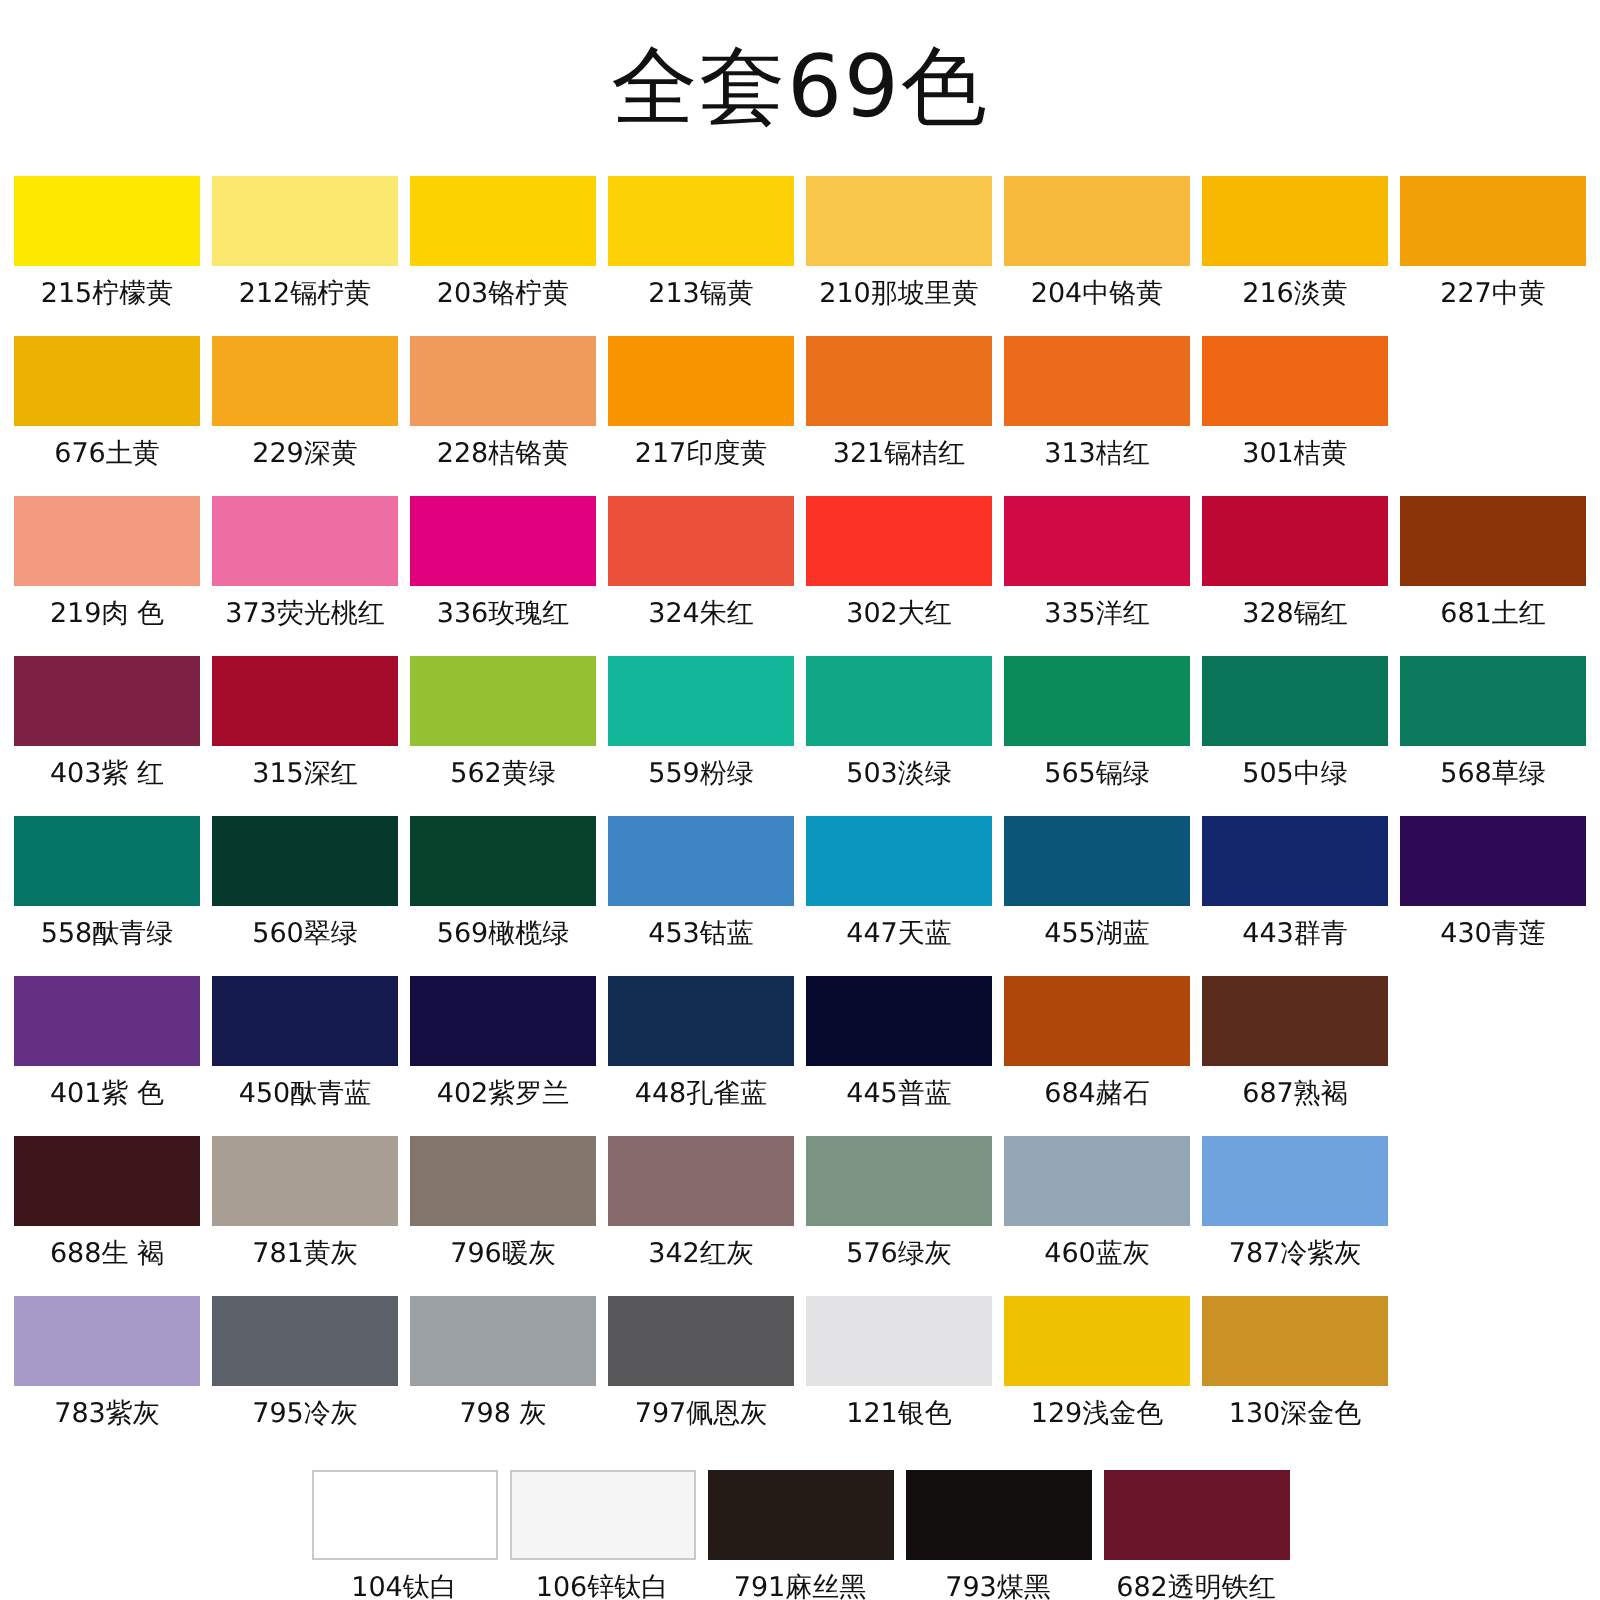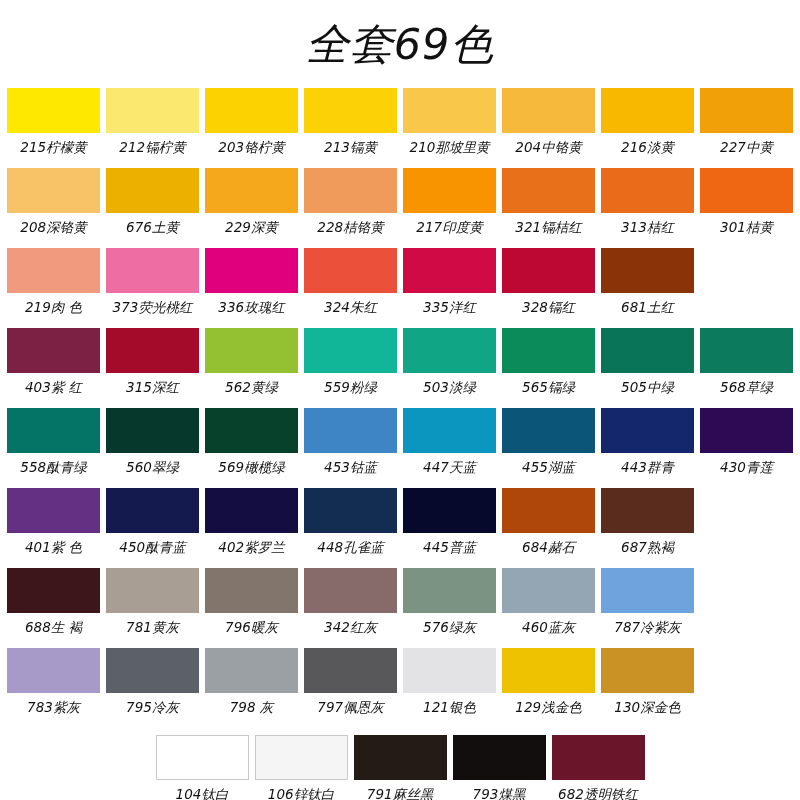--- a/index.html
+++ b/index.html
@@ -15,21 +15,20 @@
     font-family: "Liberation Sans", "DejaVu Sans", sans-serif;
     color: #000000;
     -webkit-font-smoothing: antialiased;
   }
   #page {
     position: relative;
     width: 800px;
     height: 740px;
     background: #ffffff;
     box-sizing: border-box;
-    font-style: italic;
   }
 
   
   .title-wrap {
     width: 800px;
     height: 88px;
     display: flex;
     align-items: center;
     justify-content: center;
   }
@@ -128,24 +127,20 @@
           <div class="chip" style="background: rgb(249, 184, 0);"></div>
           <div class="chip-label">216淡黄</div>
         </div>
         <div class="swatch-cell">
           <div class="chip" style="background: rgb(242, 160, 7);"></div>
           <div class="chip-label">227中黄</div>
         </div>
       </div>
       <div class="swatch-row">
         <div class="swatch-cell">
-          <div class="chip" style="background: rgb(248, 195, 103);"></div>
-          <div class="chip-label">208深铬黄</div>
-        </div>
-        <div class="swatch-cell">
           <div class="chip" style="background: rgb(236, 176, 0);"></div>
           <div class="chip-label">676土黄</div>
         </div>
         <div class="swatch-cell">
           <div class="chip" style="background: rgb(245, 168, 28);"></div>
           <div class="chip-label">229深黄</div>
         </div>
         <div class="swatch-cell">
           <div class="chip" style="background: rgb(240, 154, 92);"></div>
           <div class="chip-label">228桔铬黄</div>
@@ -178,20 +173,24 @@
         </div>
         <div class="swatch-cell">
           <div class="chip" style="background: rgb(224, 0, 125);"></div>
           <div class="chip-label">336玫瑰红</div>
         </div>
         <div class="swatch-cell">
           <div class="chip" style="background: rgb(234, 80, 58);"></div>
           <div class="chip-label">324朱红</div>
         </div>
         <div class="swatch-cell">
+          <div class="chip" style="background: rgb(252, 50, 39);"></div>
+          <div class="chip-label">302大红</div>
+        </div>
+        <div class="swatch-cell">
           <div class="chip" style="background: rgb(207, 10, 69);"></div>
           <div class="chip-label">335洋红</div>
         </div>
         <div class="swatch-cell">
           <div class="chip" style="background: rgb(188, 8, 51);"></div>
           <div class="chip-label">328镉红</div>
         </div>
         <div class="swatch-cell">
           <div class="chip" style="background: rgb(138, 50, 8);"></div>
           <div class="chip-label">681土红</div>

